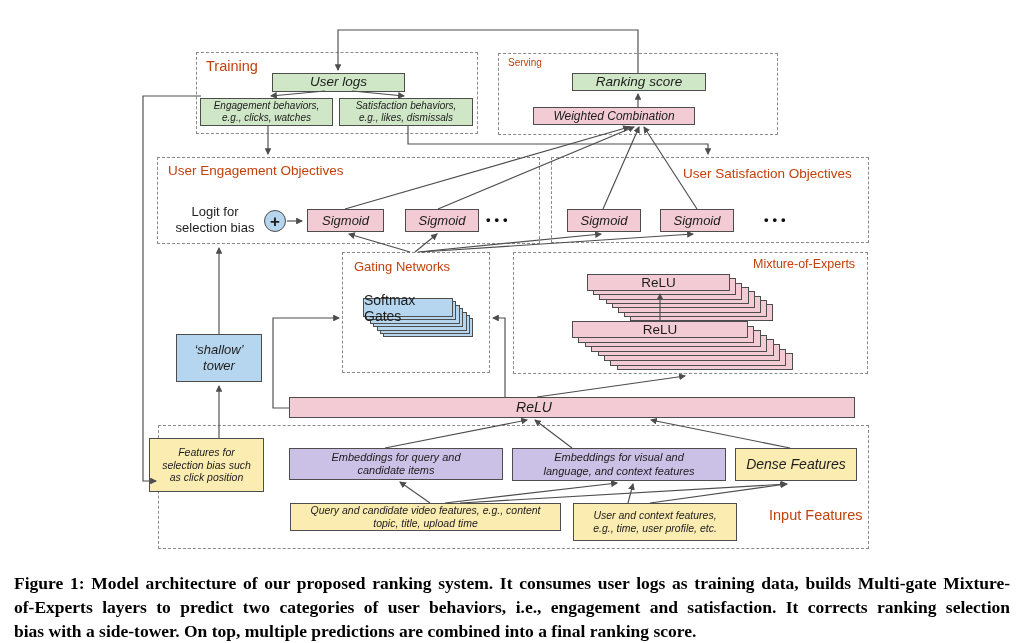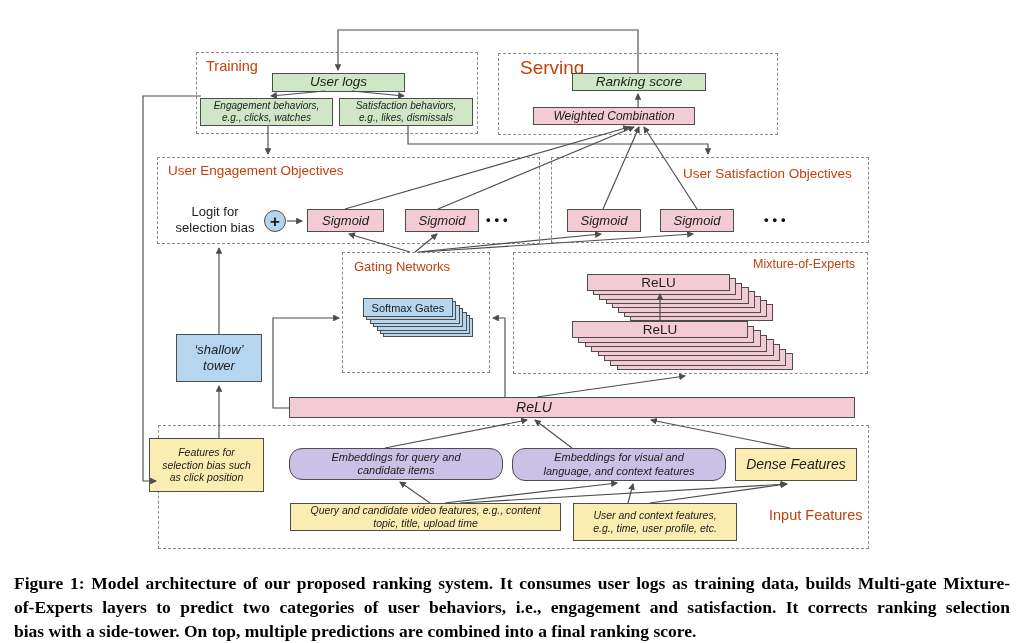--- a/index.html
+++ b/index.html
@@ -5,21 +5,21 @@
   :root{
     --green:#cfe7c6; --pink:#f2cbd4; --blue:#b5d6ee; --purple:#cbc0e5;
     --yellow:#fbecb2; --border:#4d4d4d; --line:#4d4d4d; --dashed:#8a8a8a;
   }
   html,body{margin:0;padding:0;background:#fff;}
   #fig{position:relative;width:1024px;height:643px;background:#fff;overflow:hidden;
        font-family:"Liberation Sans",sans-serif;color:#1c1c1c;}
   .box{position:absolute;display:flex;flex-direction:column;align-items:center;justify-content:center;
        text-align:center;border:1.4px solid var(--border);box-sizing:border-box;line-height:1.22;background:#fff;font-style:italic;}
   .green{background:var(--green);} .pink{background:var(--pink);} .blue{background:var(--blue);}
-  .purple{background:var(--purple);border-radius:13px;} .yellow{background:var(--yellow);}
+  .purple{background:var(--purple);border-radius:0;} .yellow{background:var(--yellow);}
   .dashed{position:absolute;border:1.2px dashed var(--dashed);box-sizing:border-box;}
   .seclabel{position:absolute;color:#c2410c;white-space:nowrap;}
   .plain{position:absolute;text-align:center;line-height:1.22;}
   .dots{position:absolute;font-weight:bold;letter-spacing:4px;color:#111;font-size:13px;}
   .circle{position:absolute;width:22px;height:22px;border-radius:50%;background:var(--blue);
           border:1.4px solid var(--border);display:flex;align-items:center;justify-content:center;
           font-size:17px;font-weight:bold;line-height:1;box-sizing:border-box;}
   .stack{position:absolute;}
   .stack .layer,.stack .front{position:absolute;width:100%;height:100%;border:1.2px solid var(--border);
           box-sizing:border-box;}
@@ -41,21 +41,21 @@
 
   <div class="dashed" style="left:196px;top:52px;width:282px;height:82px"></div>
   <div class="dashed" style="left:498px;top:53px;width:280px;height:82px"></div>
   <div class="dashed" style="left:157px;top:157px;width:383px;height:87px"></div>
   <div class="dashed" style="left:551px;top:157px;width:318px;height:86px"></div>
   <div class="dashed" style="left:342px;top:252px;width:148px;height:121px"></div>
   <div class="dashed" style="left:513px;top:252px;width:355px;height:122px"></div>
   <div class="dashed" style="left:158px;top:425px;width:711px;height:124px"></div>
 
   <div class="seclabel" style="left:206px;top:58px;font-size:14.5px">Training</div>
-  <div class="seclabel" style="left:520px;top:57px;font-size:19px">Serving</div>
+  <div class="seclabel" style="left:508px;top:57px;font-size:10px">Serving</div>
   <div class="seclabel" style="left:168px;top:163px;font-size:13.5px">User Engagement Objectives</div>
   <div class="seclabel" style="left:683px;top:166px;font-size:13.5px">User Satisfaction Objectives</div>
   <div class="seclabel" style="left:354px;top:259px;font-size:13px">Gating Networks</div>
   <div class="seclabel" style="left:753px;top:257px;font-size:12.5px">Mixture-of-Experts</div>
   <div class="seclabel" style="left:769px;top:507px;font-size:14.5px">Input Features</div>
 
   <div class="box green" style="left:272px;top:73px;width:133px;height:19px;font-size:13.5px">User logs</div>
   <div class="box green" style="left:200px;top:98px;width:133px;height:28px;font-size:10px">
     <div>Engagement behaviors,</div>
     <div>e.g., clicks, watches</div>
@@ -79,21 +79,21 @@
   <div class="box pink" style="left:660px;top:209px;width:74px;height:23px;font-size:13px">Sigmoid</div>
   <div class="dots" style="left:764px;top:212px">•••</div>
 
   <div class="stack stack-blue" style="left:363px;top:298px;width:90px;height:19px">
     <div class="layer" style="left: 20.4px; top: 20.4px;"></div>
       <div class="layer" style="left: 17px; top: 17px;"></div>
       <div class="layer" style="left: 13.6px; top: 13.6px;"></div>
       <div class="layer" style="left: 10.2px; top: 10.2px;"></div>
       <div class="layer" style="left: 6.8px; top: 6.8px;"></div>
       <div class="layer" style="left: 3.4px; top: 3.4px;"></div>
-      <div class="front" style="font-size:11px">Softmax Gates</div>
+      <div class="front" style="font-size:14px">Softmax Gates</div>
   </div>
 
   <div class="stack stack-pink" style="left:587px;top:274px;width:143px;height:17px">
     <div class="layer" style="left: 43.4px; top: 30.1px;"></div>
       <div class="layer" style="left: 37.2px; top: 25.8px;"></div>
       <div class="layer" style="left: 31px; top: 21.5px;"></div>
       <div class="layer" style="left: 24.8px; top: 17.2px;"></div>
       <div class="layer" style="left: 18.6px; top: 12.9px;"></div>
       <div class="layer" style="left: 12.4px; top: 8.6px;"></div>
       <div class="layer" style="left: 6.2px; top: 4.3px;"></div>

